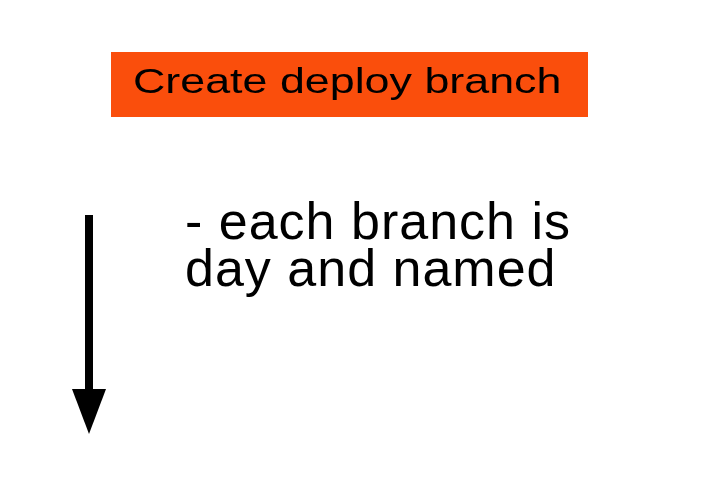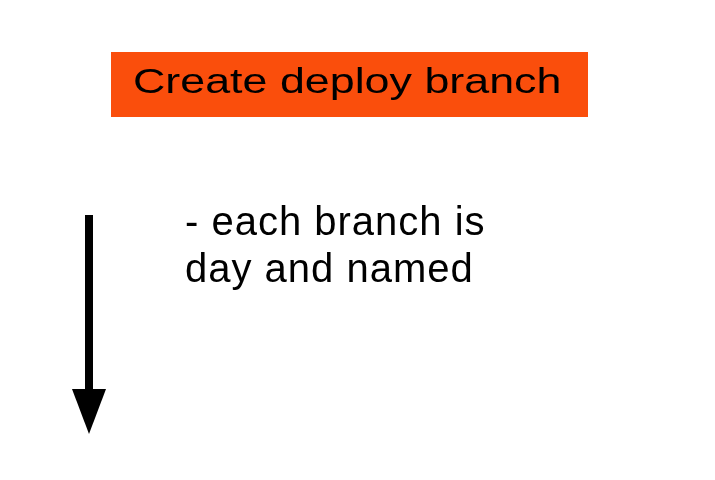--- a/index.html
+++ b/index.html
@@ -42,21 +42,21 @@
     position: absolute;
     left: 71px;
     top: 215px;
     width: 36px;
     height: 220px;
   }
   .note {
     position: absolute;
     left: 185px;
     top: 198px;
-    font-size: 40px;
+    font-size: 52px;
     line-height: 47px;
     letter-spacing: 1px;
     color: #000000;
     white-space: nowrap;
   }
 </style>
 </head>
 <body>
 
 <div class="slide">

